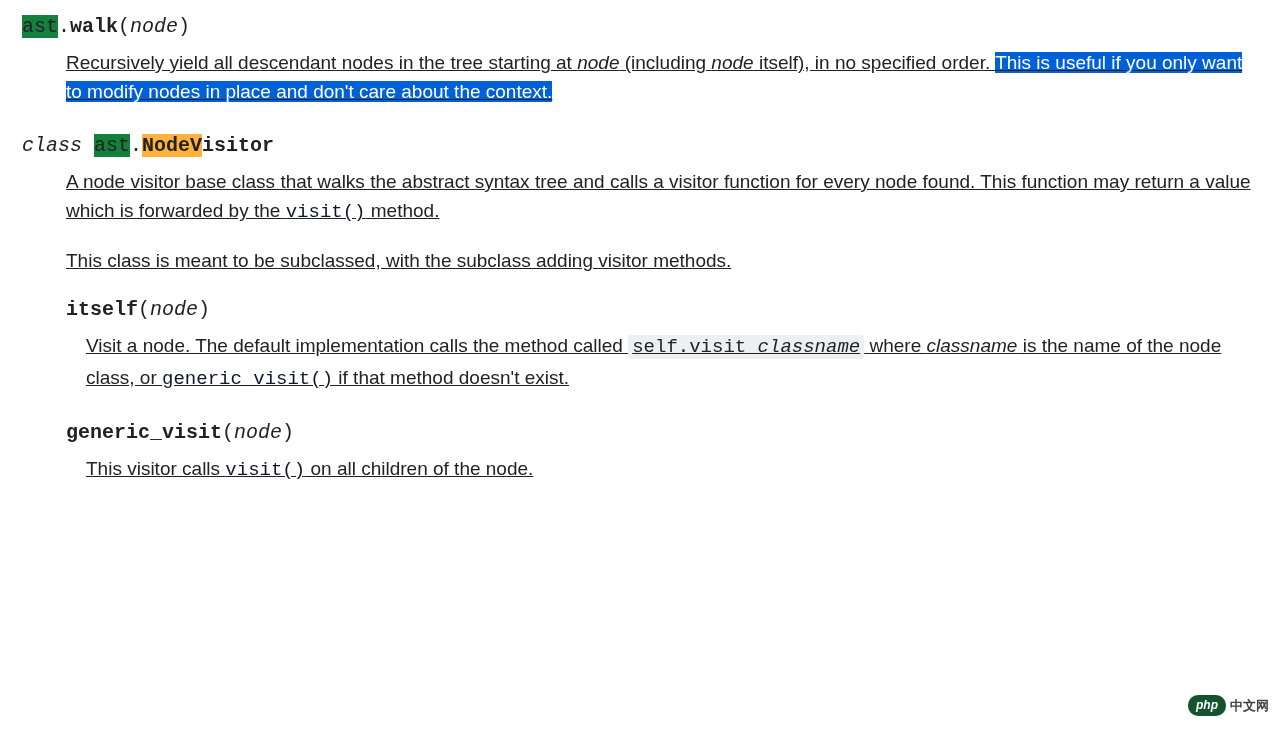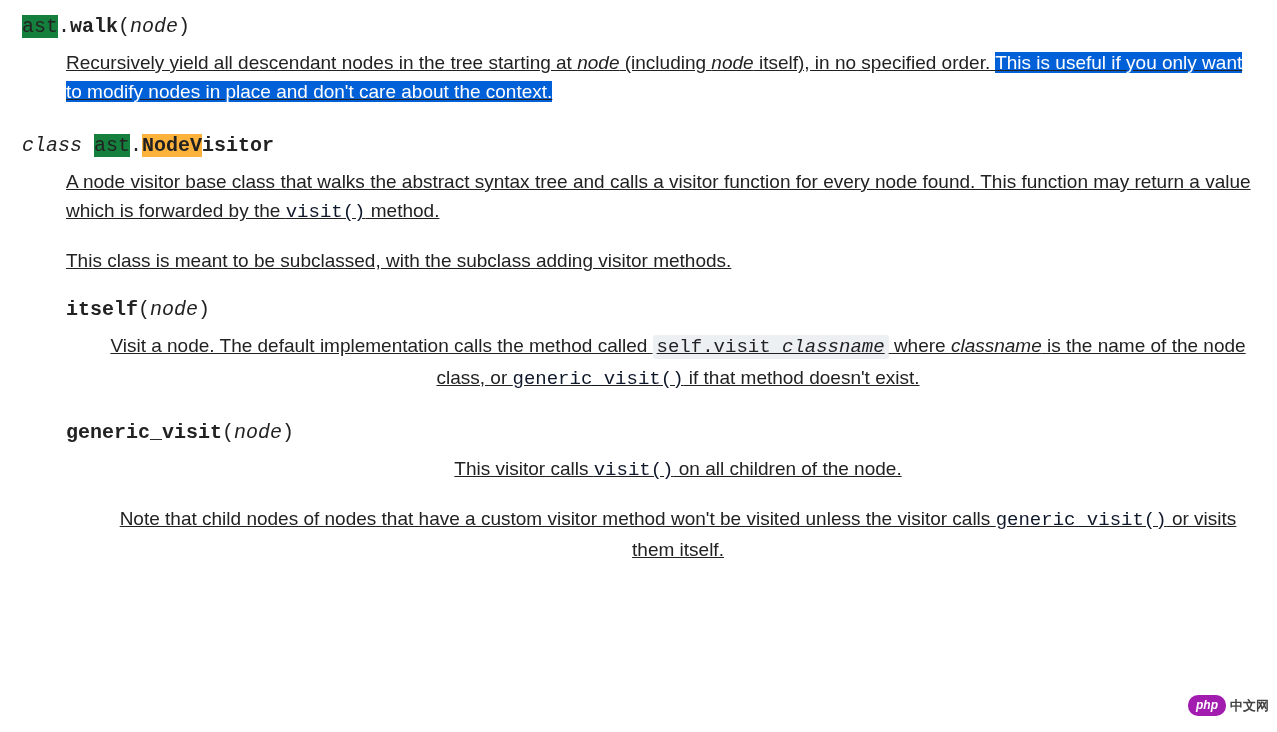--- a/index.html
+++ b/index.html
@@ -55,36 +55,35 @@
     border-radius: 3px;
     padding: 1px 4px;
   }
   .lit-i {
     font-style: italic;
   }
   dl.nested {
     margin-top: 18px;
   }
   dl.nested dd {
-    margin-left: 35px;
-    text-align: center;
+    margin-left: 20px;
   }
   .watermark {
     position: fixed;
     right: 8px;
     bottom: 16px;
     display: flex;
     align-items: center;
     gap: 4px;
     font-size: 13px;
     font-weight: 600;
     color: #444;
   }
   .watermark .pill {
-    background: #a21caf;
+    background: #14532d;
     color: #fff;
     border-radius: 10px;
     padding: 1px 8px;
     font-size: 12px;
     font-style: italic;
     font-weight: 700;
   }
 </style>
 </head>
 <body>
@@ -122,23 +121,20 @@
     </dl>
 
     <dl class="nested">
       <dt class="signature">
         <span class="mono bold">generic_visit</span><span class="mono">(</span><span class="mono italic">node</span><span class="mono">)</span>
       </dt>
       <dd>
         <p>
           <span>This visitor calls </span><span class="xref">visit()</span><span> on all children of the node.</span>
         </p>
-        <p>
-          <span>Note that child nodes of nodes that have a custom visitor method won't be visited unless the visitor calls </span><span class="xref">generic_visit()</span><span> or visits them itself.</span>
-        </p>
       </dd>
     </dl>
 
   </dd>
 </dl>
 
 <div class="watermark">
   <span class="pill">php</span>
   <span>中文网</span>
 </div>

